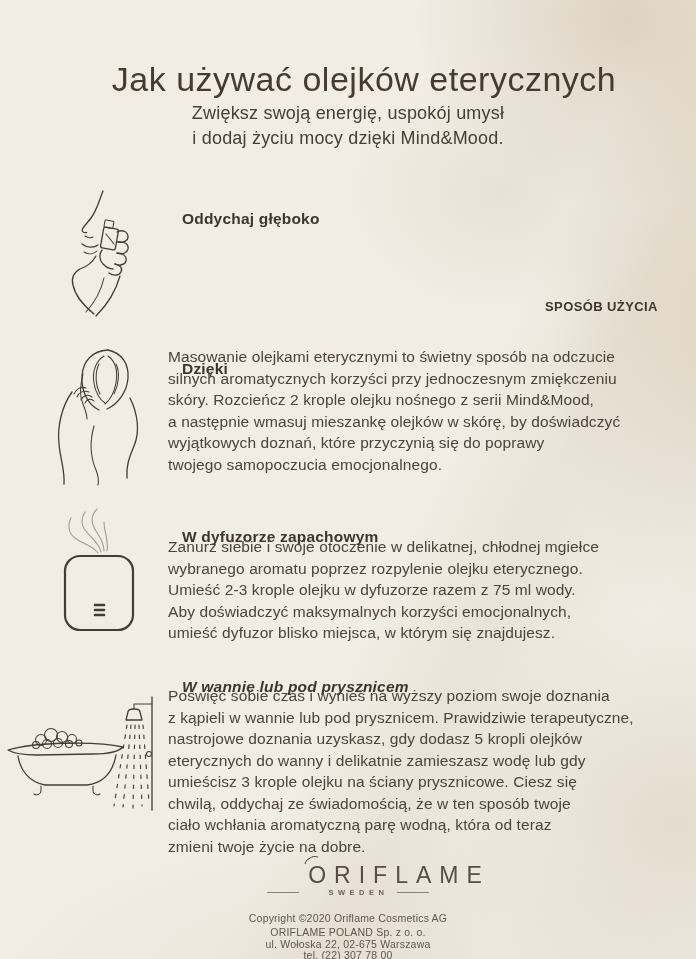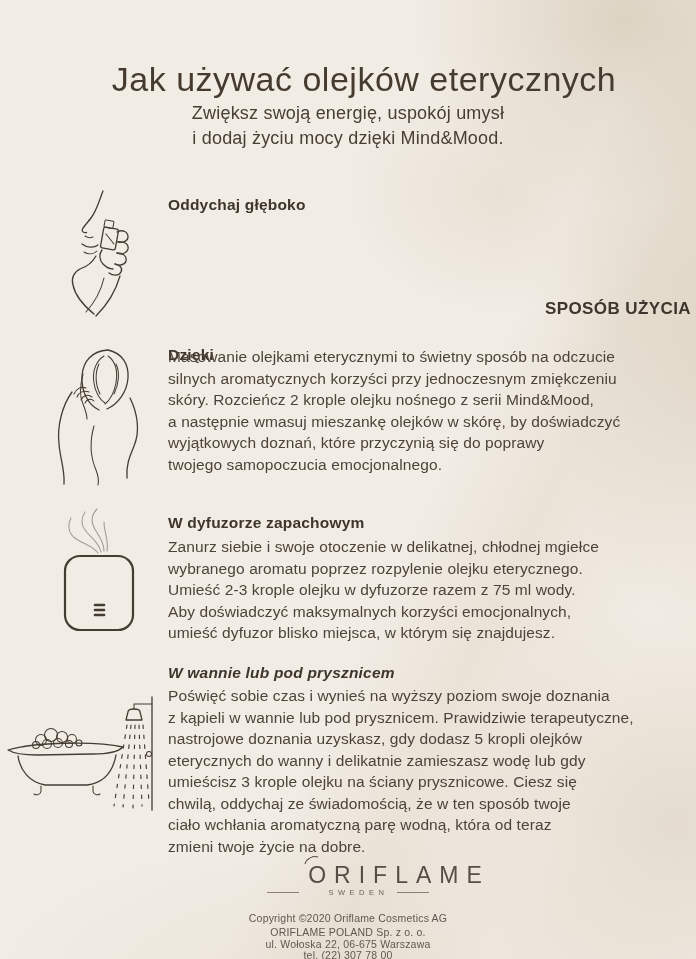--- a/index.html
+++ b/index.html
@@ -21,28 +21,28 @@
 
   .title {
     top:44px; margin:16px; font-size:34px; font-weight:400;
     letter-spacing:.5px; color:#463b2f;
   }
   .subtitle {
     top:101px; font-size:18px; line-height:25px; white-space:pre;
     color:#473e34; letter-spacing:.2px;
   }
   .section-heading {
-    margin:0; font-size:15.5px; font-weight:700; color:#3e362d; letter-spacing:.2px;
+    margin:14px; font-size:15.5px; font-weight:700; color:#3e362d; letter-spacing:.2px;
   }
   .section-body {
     font-size:15.5px; line-height:21.5px; white-space:pre;
     color:#4c443a; letter-spacing:.1px;
   }
   .side-label {
-    left:545px; top:299px; font-size:17px; font-weight:700;
+    left:545px; top:299px; font-size:13px; font-weight:700;
     letter-spacing:.4px; color:#3e362d;
   }
   .illus svg { display:block; width:100%; height:100%; }
   .illus path, .illus rect, .illus line, .illus circle {
     fill:none; stroke:#453d34; stroke-width:1.3;
     stroke-linecap:round; stroke-linejoin:round;
   }
   .illus .steam { stroke-opacity:.45; stroke-width:1.1; }
   .illus .thick { stroke-width:2.2; }
   .illus .vent  { stroke-width:2.6; }
@@ -54,21 +54,21 @@
     position:relative; display:inline-block; font-size:23px; font-weight:400;
     letter-spacing:8px; color:#564e44; padding-left:6px;
   }
   .logo-text::before {
     content:""; position:absolute; left:2px; top:-6px; width:20px; height:20px;
     border:1.7px solid transparent; border-top-color:#564e44;
     border-radius:50%; transform:rotate(-28deg);
   }
   .logo-sub-row { top:888px; display:flex; justify-content:center; align-items:center; gap:9px; }
   .logo-sub {
-    font-size:7.5px; letter-spacing:4.5px; color:#6b635a; font-weight:400;margin-left:21px;
+    font-size:7.5px; letter-spacing:4.5px; color:#6b635a; font-weight:700;margin-left:21px;
   }
   .logo-dash { width:32px; height:1px; background:#8a8178; }
 
   .footer-line { font-size:10.5px; color:#5f574d; letter-spacing:.2px; }
   .fl-copyright { top:912px; }
   .fl-company   { top:926px; }
   .fl-address   { top:937.5px; }
   .fl-phone     { top:949px; }
 </style>
 </head>
@@ -189,16 +189,16 @@
     <span class="logo-text">ORIFLAME</span>
   </div>
   <div class="abs center logo-sub-row">
     <span class="logo-dash"></span>
     <span class="logo-sub">SWEDEN</span>
     <span class="logo-dash"></span>
   </div>
 
   <div class="abs center footer-line fl-copyright">Copyright ©2020 Oriflame Cosmetics AG</div>
   <div class="abs center footer-line fl-company">ORIFLAME POLAND Sp. z o. o.</div>
-  <div class="abs center footer-line fl-address">ul. Wołoska 22, 06-675 Warszawa</div>
+  <div class="abs center footer-line fl-address">ul. Wołoska 22, 02-675 Warszawa</div>
   <div class="abs center footer-line fl-phone">tel. (22) 307 78 00</div>
 
 </div>
 
 </body></html>

